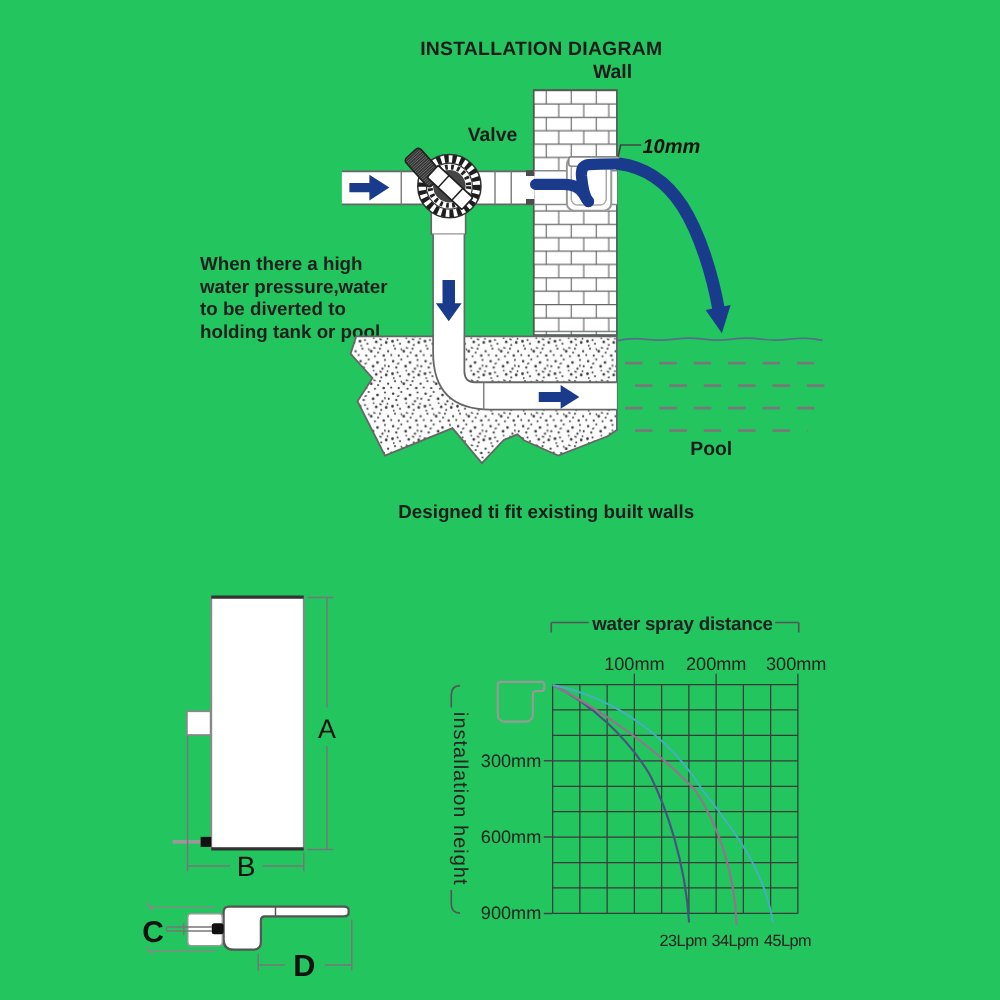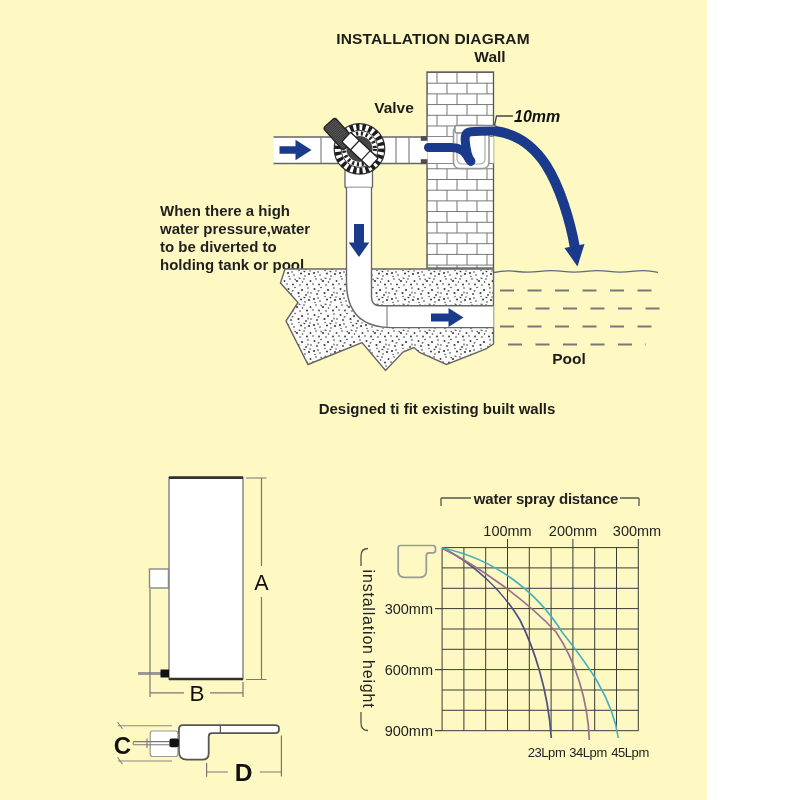--- a/index.html
+++ b/index.html
@@ -1,16 +1,16 @@
 <!DOCTYPE html>
 <html><head>
 <meta charset="utf-8">
 <style>
   html,body{margin:0;padding:0;background:#fff;-webkit-font-smoothing:antialiased;}
-  #page{position:relative;width:707px;height:800px;background:#fef9c3;font-family:"Liberation Sans",sans-serif;}
+  #page{position:relative;width:800px;height:800px;background:#22c55e;font-family:"Liberation Sans",sans-serif;}
   svg{position:absolute;left:0;top:0;}
   text{font-family:"Liberation Sans",sans-serif;}
 </style>
 </head>
 <body>
 <div id="page">
 <svg width="800" height="800" viewBox="0 0 800 800">
 <defs>
   <pattern id="brick" width="20" height="21.4" patternUnits="userSpaceOnUse" patternTransform="translate(427,72)">
     <rect width="20" height="21.4" fill="#fff"></rect>

